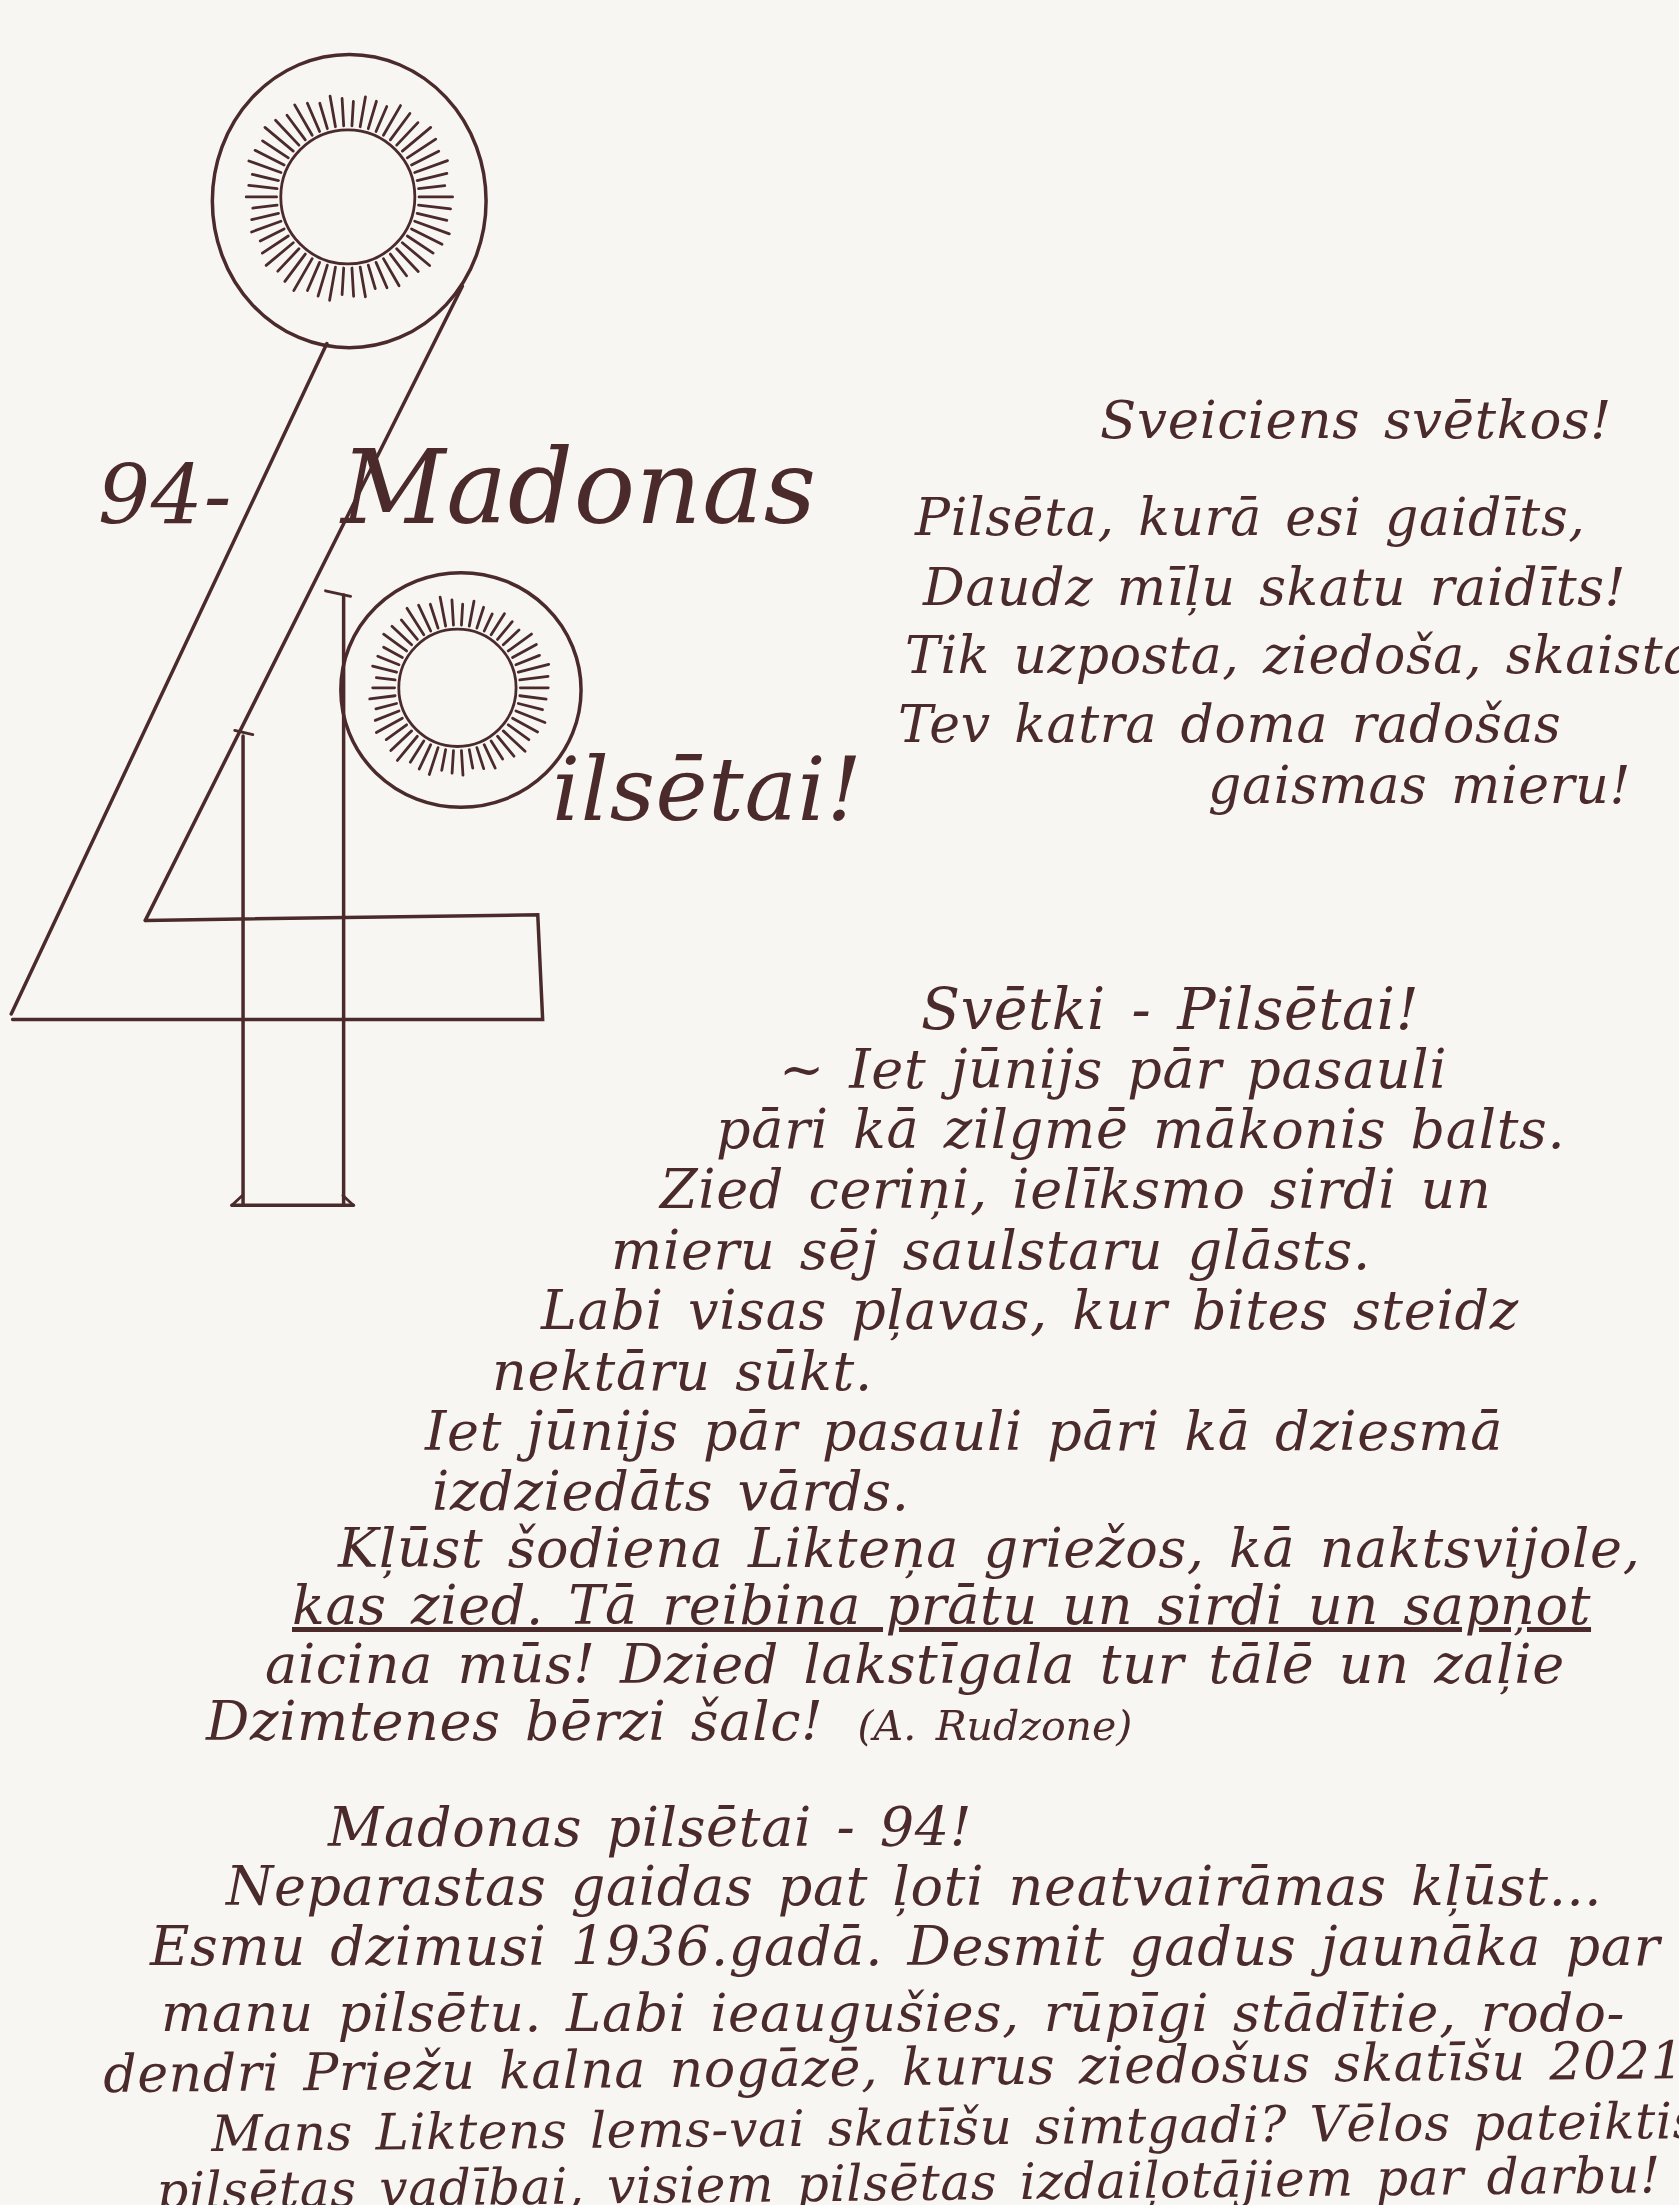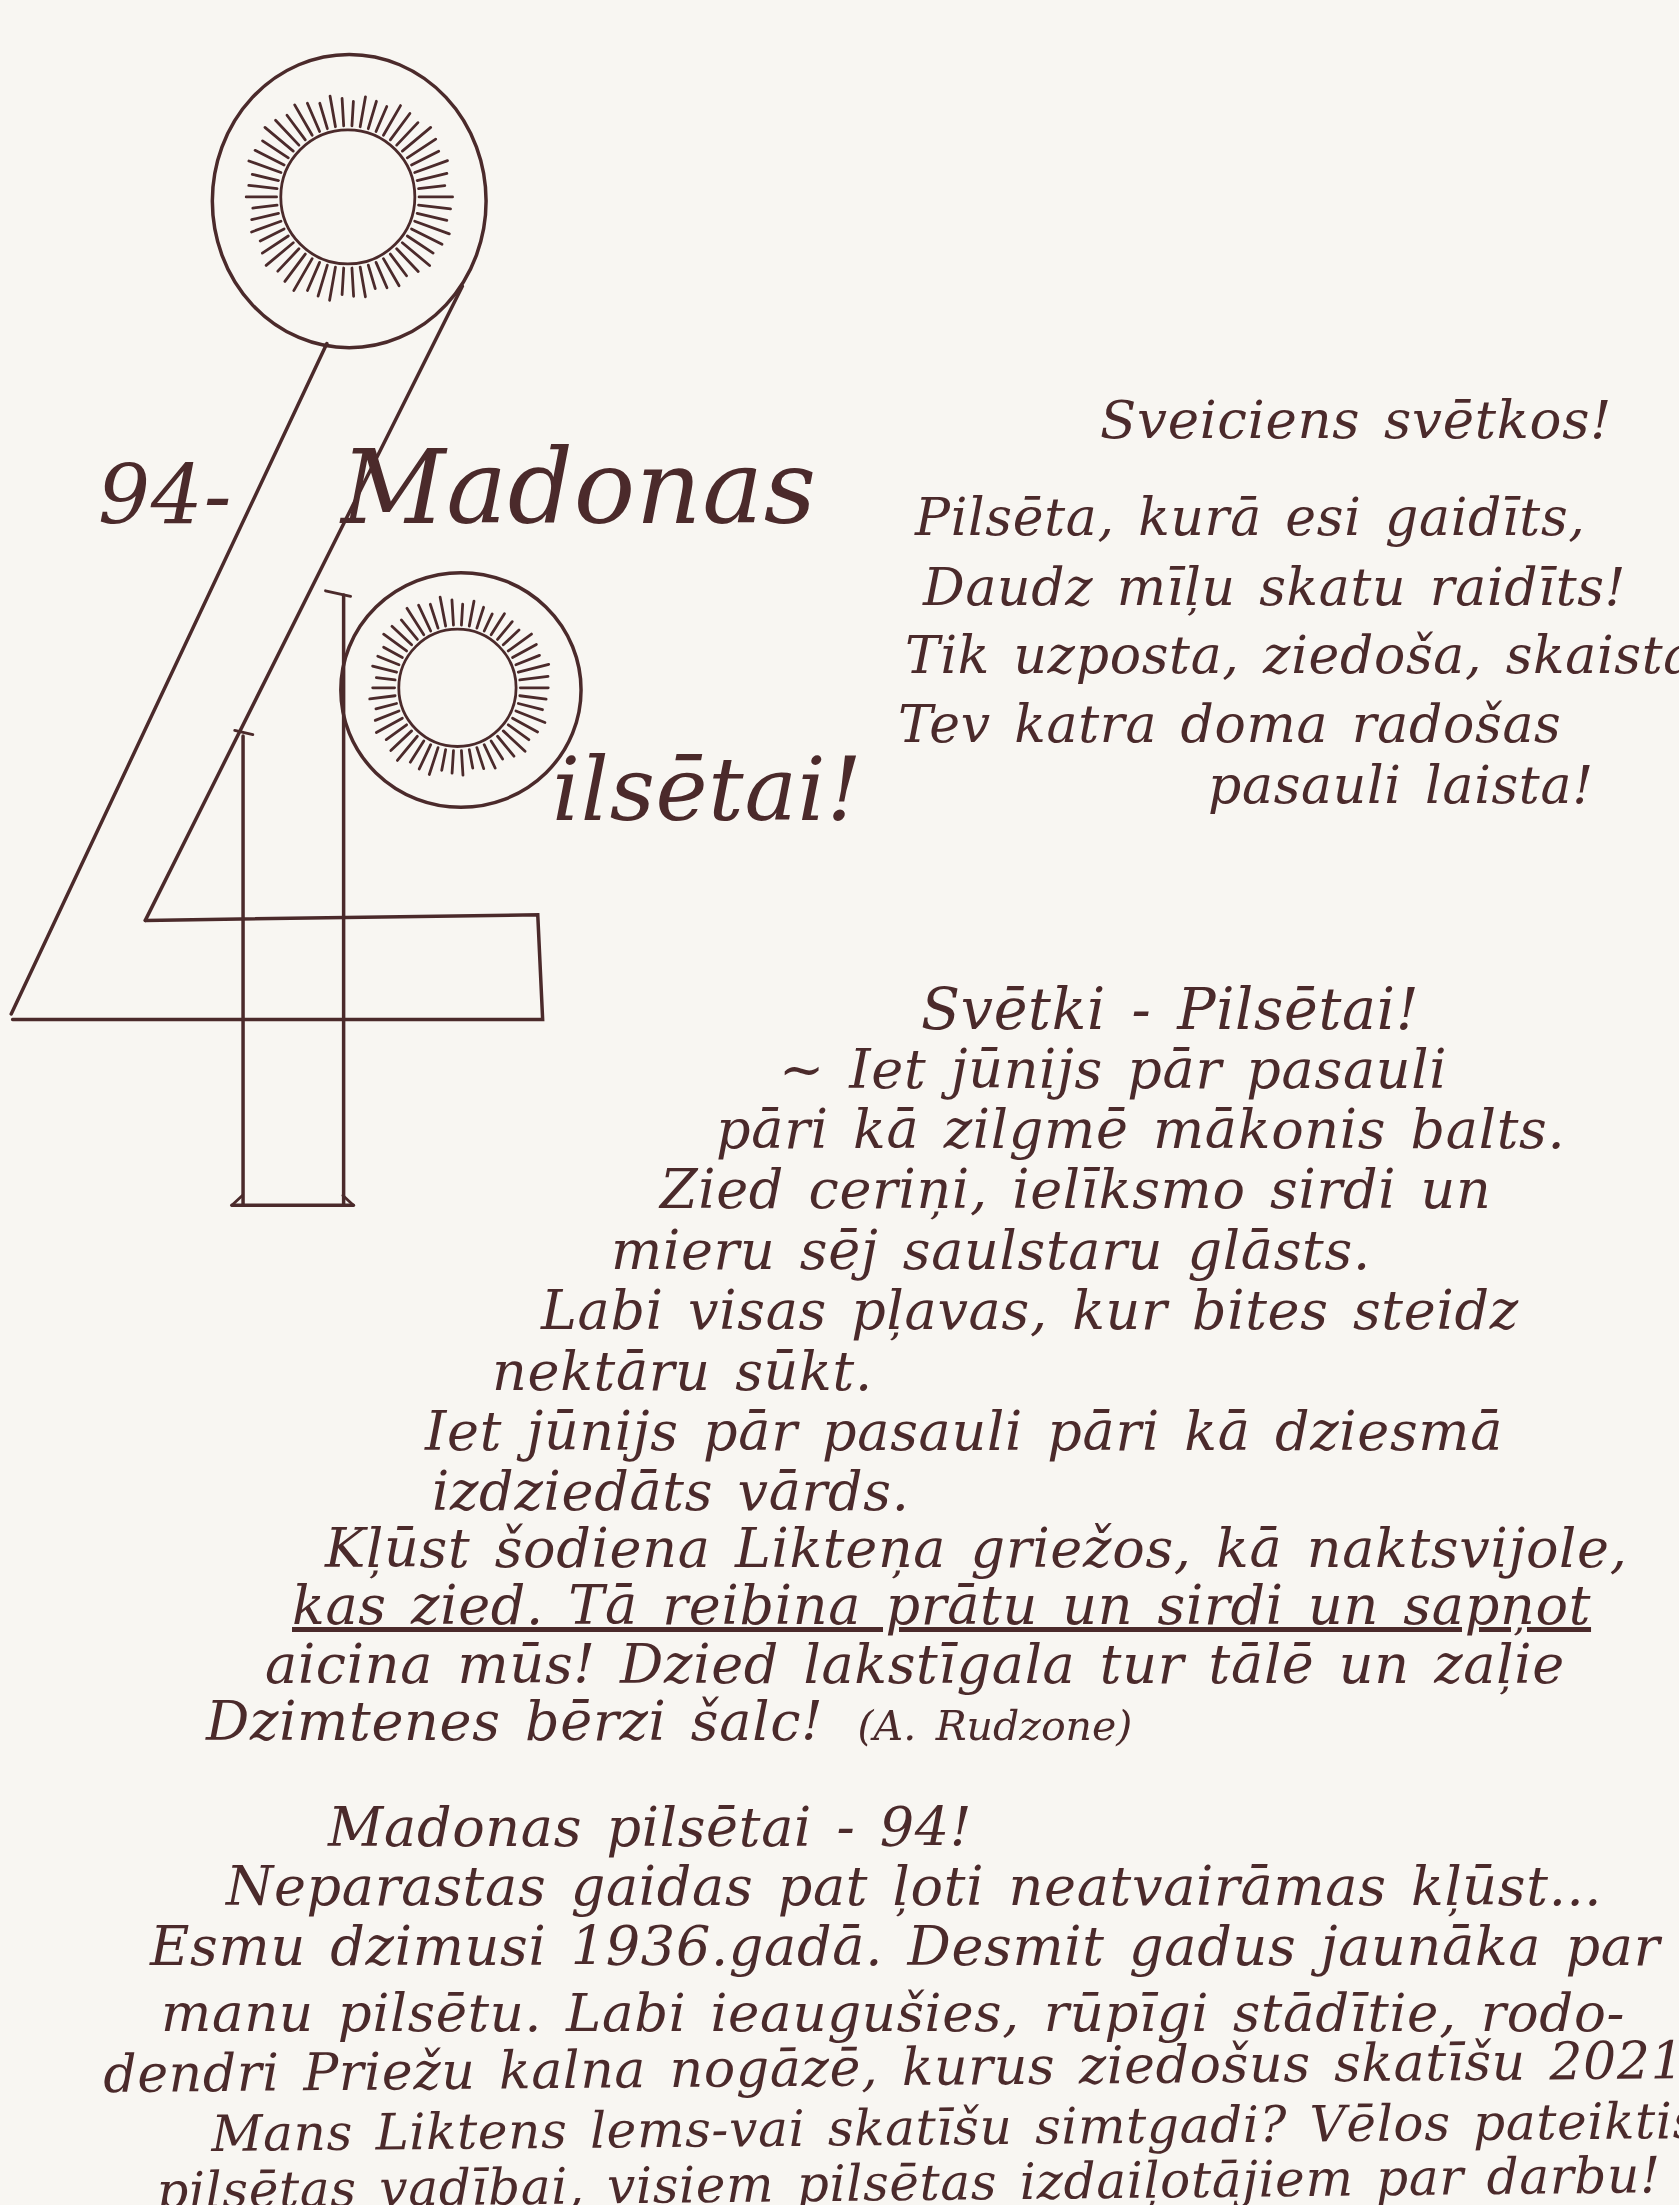--- a/index.html
+++ b/index.html
@@ -165,34 +165,34 @@
 <div class="hw big" style="left:98px; top:453px; font-size:82px;">94-</div>
 <div class="hw big" style="left:341px; top:434px; font-size:102px;">Madonas</div>
 <div class="hw big" style="left:552px; top:744px; font-size:88px;">ilsētai!</div>
 
 <section>
   <div class="hw" style="left:1100px; top:392px; font-size:53px;">Sveiciens svētkos!</div>
   <div class="hw" style="left:915px; top:490px; font-size:52px;">Pilsēta, kurā esi gaidīts,</div>
   <div class="hw" style="left:923px; top:560px; font-size:52px;">Daudz mīļu skatu raidīts!</div>
   <div class="hw" style="left:905px; top:628px; font-size:52px;">Tik uzposta, ziedoša, skaista,</div>
   <div class="hw" style="left:898px; top:697px; font-size:52px;">Tev katra doma radošas</div>
-  <div class="hw" style="left:1208px; top:758px; font-size:52px;">pasauli laista!</div>
+  <div class="hw" style="left:1208px; top:758px; font-size:52px;">gaismas mieru!</div>
 </section>
 
 <section>
   <div class="hw" style="left:921px; top:980px; font-size:57px;">Svētki - Pilsētai!</div>
   <div class="hw" style="left:779px; top:1042px; font-size:54px;">~ Iet jūnijs pār pasauli</div>
   <div class="hw" style="left:716px; top:1102px; font-size:54px;">pāri kā zilgmē mākonis balts.</div>
   <div class="hw" style="left:660px; top:1162px; font-size:54px;">Zied ceriņi, ielīksmo sirdi un</div>
   <div class="hw" style="left:611px; top:1223px; font-size:54px;">mieru sēj saulstaru glāsts.</div>
   <div class="hw" style="left:541px; top:1283px; font-size:54px;">Labi visas pļavas, kur bites steidz</div>
   <div class="hw" style="left:492px; top:1344px; font-size:54px;">nektāru sūkt.</div>
   <div class="hw" style="left:425px; top:1404px; font-size:54px;">Iet jūnijs pār pasauli pāri kā dziesmā</div>
   <div class="hw" style="left:432px; top:1464px; font-size:54px;">izdziedāts vārds.</div>
-  <div class="hw" style="left:325px; top:1521px; font-size:54px;">Kļūst šodiena Likteņa griežos, kā naktsvijole,</div>
+  <div class="hw" style="left:338px; top:1521px; font-size:54px;">Kļūst šodiena Likteņa griežos, kā naktsvijole,</div>
   <div class="hw" style="left:292px; top:1578px; font-size:54px;text-decoration:underline;">kas zied. Tā reibina prātu un sirdi un sapņot</div>
   <div class="hw" style="left:265px; top:1637px; font-size:54px;">aicina mūs! Dzied lakstīgala tur tālē un zaļie</div>
   <div class="hw" style="left:206px; top:1694px; font-size:54px;text-align:center;">
     <span>Dzimtenes bērzi šalc!</span><span class="author-tag">(A. Rudzone)</span>
   </div>
 </section>
 
 <section>
   <div class="hw" style="left:328px; top:1800px; font-size:54px;">Madonas pilsētai - 94!</div>
   <div class="hw" style="left:226px; top:1859px; font-size:54px;">Neparastas gaidas pat ļoti neatvairāmas kļūst...</div>

